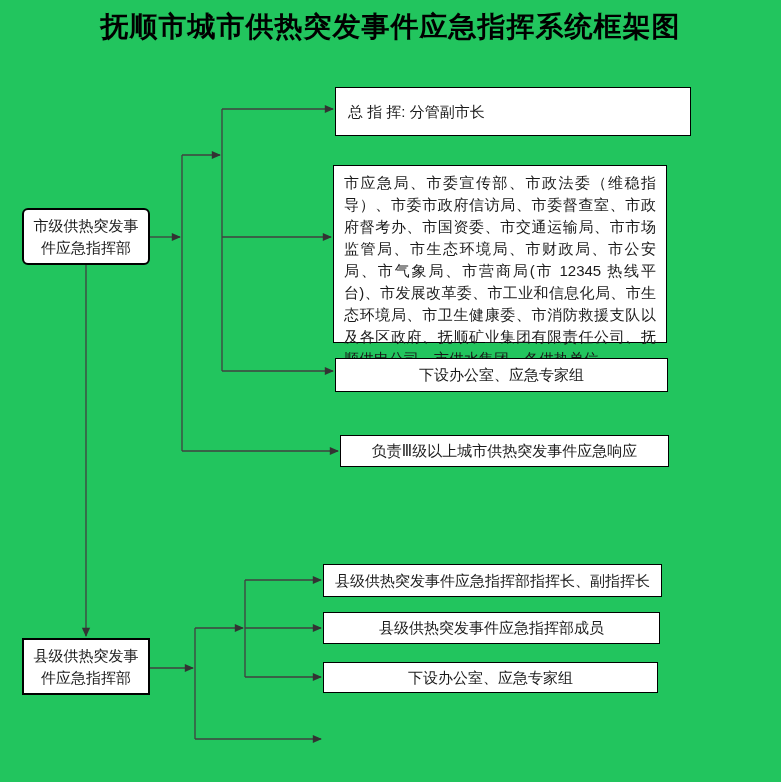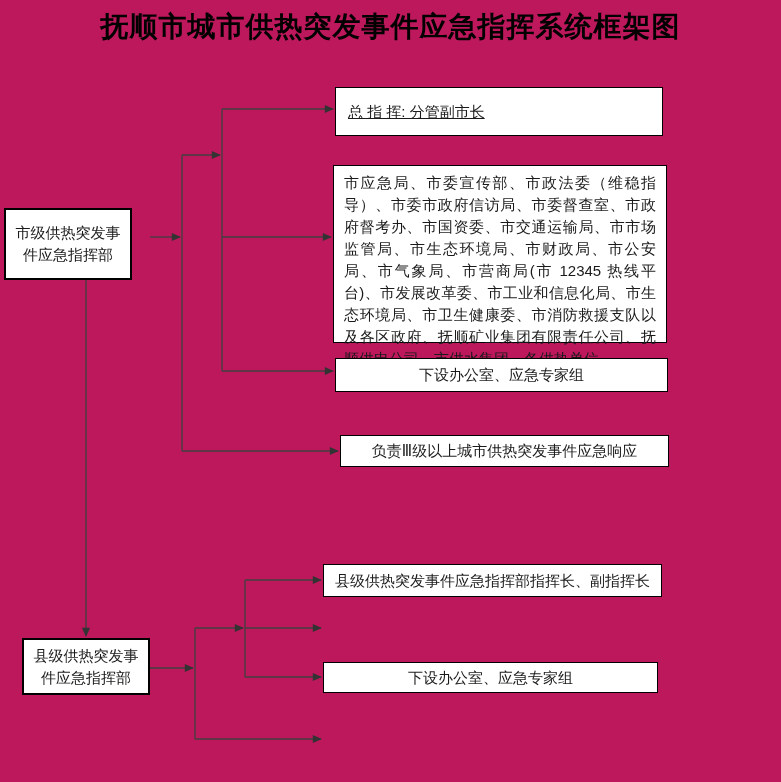--- a/index.html
+++ b/index.html
@@ -5,21 +5,21 @@
   * { margin: 0; padding: 0; box-sizing: border-box; }
   html, body { background: #ffffff; }
   body {
     font-family: "Liberation Sans", "DejaVu Sans", sans-serif;
     color: #111111;
   }
   .canvas {
     position: relative;
     width: 781px;
     height: 782px;
-    background: #be185d;
+    background: #22c55e;
     overflow: hidden;
   }
   .diagram-title {
     position: absolute;
     left: 0; top: 8px;
     width: 781px;
     text-align: center;
     font-size: 28px;
     font-weight: 700;
     letter-spacing: 1px;
@@ -49,23 +49,23 @@
     padding-left: 12px;
   }
   .node.multiline {
     display: block;
     text-align: justify;
     padding: 6px 10px;
   }
   .two-line { display: block; }
 
   
-  #city-hq        { left: 4px;  top: 208px; width: 128px; height: 72px; }
+  #city-hq        { left: 22px;  top: 208px; width: 128px; height: 57px; border-radius: 6px; }
   #county-hq      { left: 22px;  top: 638px; width: 128px; height: 57px; justify-content: center; }
-  #commander      { left: 335px; top: 87px;  width: 328px; height: 49px; text-decoration: underline; }
+  #commander      { left: 335px; top: 87px;  width: 356px; height: 49px; }
   #member-units   { left: 333px; top: 165px; width: 334px; height: 178px; }
   #city-office    { left: 335px; top: 358px; width: 333px; height: 34px; }
   #city-response  { left: 340px; top: 435px; width: 329px; height: 32px; }
   #county-leaders { left: 323px; top: 564px; width: 339px; height: 33px; }
   #county-members { left: 323px; top: 612px; width: 337px; height: 32px; }
   #county-office  { left: 323px; top: 662px; width: 335px; height: 31px; }
   #county-response{ left: 323px; top: 723px; width: 337px; height: 32px; }
 </style>
 </head>
 <body>
@@ -121,17 +121,18 @@
   <div class="node left-align" id="commander">总 指 挥: 分管副市长</div>
 
   <div class="node multiline" id="member-units">市应急局、市委宣传部、市政法委（维稳指导）、市委市政府信访局、市委督查室、市政府督考办、市国资委、市交通运输局、市市场监管局、市生态环境局、市财政局、市公安局、市气象局、市营商局(市 12345 热线平台)、市发展改革委、市工业和信息化局、市生态环境局、市卫生健康委、市消防救援支队以及各区政府、抚顺矿业集团有限责任公司、抚顺供电公司、市供水集团、各供热单位</div>
 
   <div class="node" id="city-office">下设办公室、应急专家组</div>
 
   <div class="node" id="city-response">负责Ⅲ级以上城市供热突发事件应急响应</div>
 
   <div class="node" id="county-leaders">县级供热突发事件应急指挥部指挥长、副指挥长</div>
 
+  <div class="node" id="county-members">县级供热突发事件应急指挥部成员</div>
 
   <div class="node" id="county-office">下设办公室、应急专家组</div>
 
 
 </div>
 
 </body></html>

